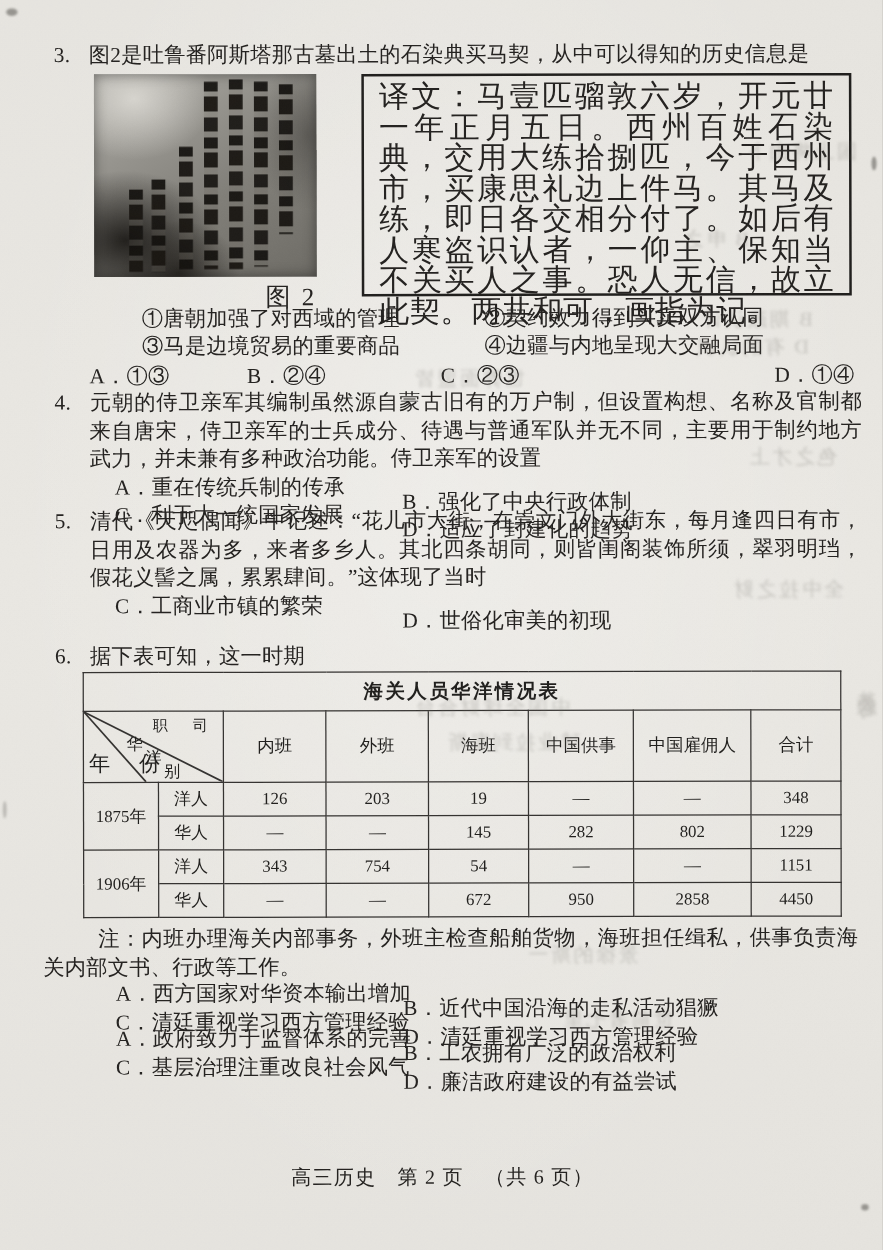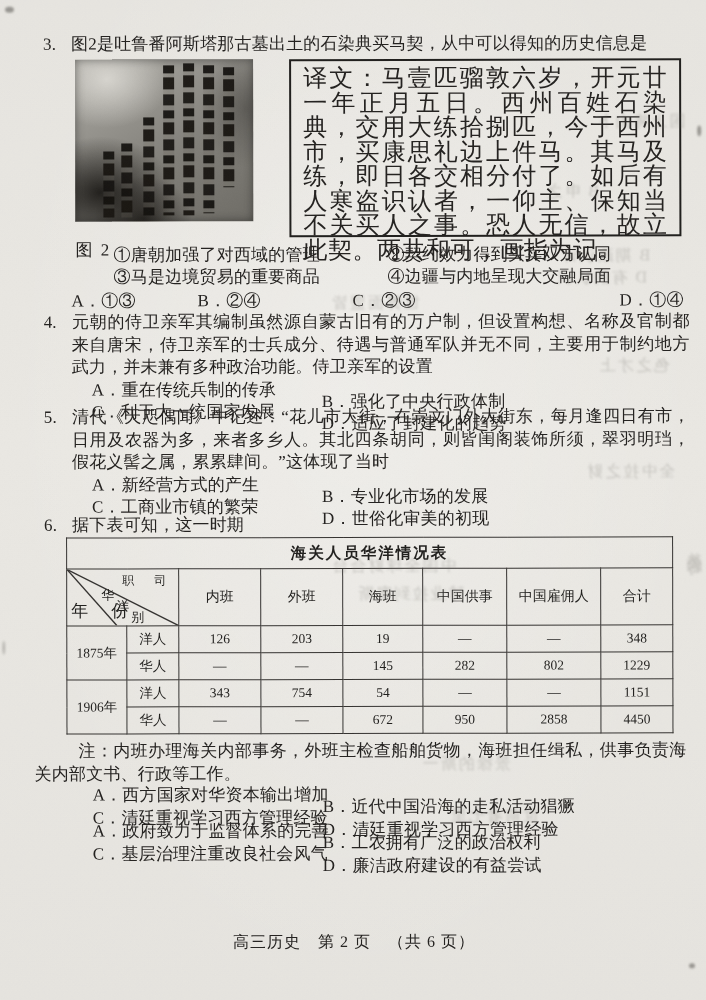--- a/index.html
+++ b/index.html
@@ -37,21 +37,21 @@
       radial-gradient(70px 60px at 38% 98%, rgba(35,32,28,.85), rgba(0,0,0,0) 70%),
       radial-gradient(60px 80px at 96% 30%, rgba(70,68,64,.6), rgba(0,0,0,0) 75%),
       linear-gradient(150deg,#b2b0aa 0%,#96948e 30%,#807e78 60%,#6e6c66 100%);
     box-shadow: inset 0 0 10px rgba(0,0,0,.45);
   }
   .ink-col{position:absolute;width:11px;filter:blur(.6px);
     background:repeating-linear-gradient(180deg,
       rgba(18,16,13,.92) 0 8px, rgba(90,86,78,.18) 8px 12px,
       rgba(24,21,17,.95) 12px 24px, rgba(110,105,96,.2) 24px 29px,
       rgba(20,18,15,.9) 29px 40px, rgba(95,90,82,.2) 40px 45px);}
-  .photo-caption{margin-top:17px;text-align:left;font-size:17px;letter-spacing:2px;}
+  .photo-caption{margin-top:3px;text-align:right;font-size:20px;letter-spacing:2px;}
   .trans-box{
     box-sizing:border-box;width:392px;height:178px;margin-left:36px;
     border:2px solid #201f1d;padding:5px 12px;
     font-size:24px;letter-spacing:.5px;line-height:24.5px;text-align:justify;
   }
   .q3-statements{position:absolute;left:42px;top:244px;width:648px;
     display:grid;grid-template-columns:346px auto;row-gap:0;font-size:17px;
     letter-spacing:.2px;line-height:22px;}
   .q3-statements .st-left{padding-left:72px;white-space:nowrap;}
   .q3-statements .st-right{white-space:nowrap;}
@@ -141,24 +141,20 @@
       </div>
       <div class="optrow">
         <span class="opt-left">C．利于大一统国家发展</span>
         <span class="opt-right">D．适应了封建化的趋势</span>
       </div>
     </div>
 
     <div class="qblock" style="left:44px;top:406px;">
       <div class="qpara">
         <span class="qnum">5.</span><span>清代《天咫偶闻》中记述：“花儿市大街，在崇文门外大街东，每月逢四日有市，日用及农器为多，来者多乡人。其北四条胡同，则皆闺阁装饰所须，翠羽明珰，假花义髻之属，累累肆间。”这体现了当时</span>
-      </div>
-      <div class="optrow">
-        <span class="opt-left">A．新经营方式的产生</span>
-        <span class="opt-right">B．专业化市场的发展</span>
       </div>
       <div class="optrow">
         <span class="opt-left">C．工商业市镇的繁荣</span>
         <span class="opt-right">D．世俗化审美的初现</span>
       </div>
     </div>
 
     <div class="tline" style="position:absolute;left:44px;top:514px;">
       <span class="qnum">6.</span><span>据下表可知，这一时期</span>
     </div>

